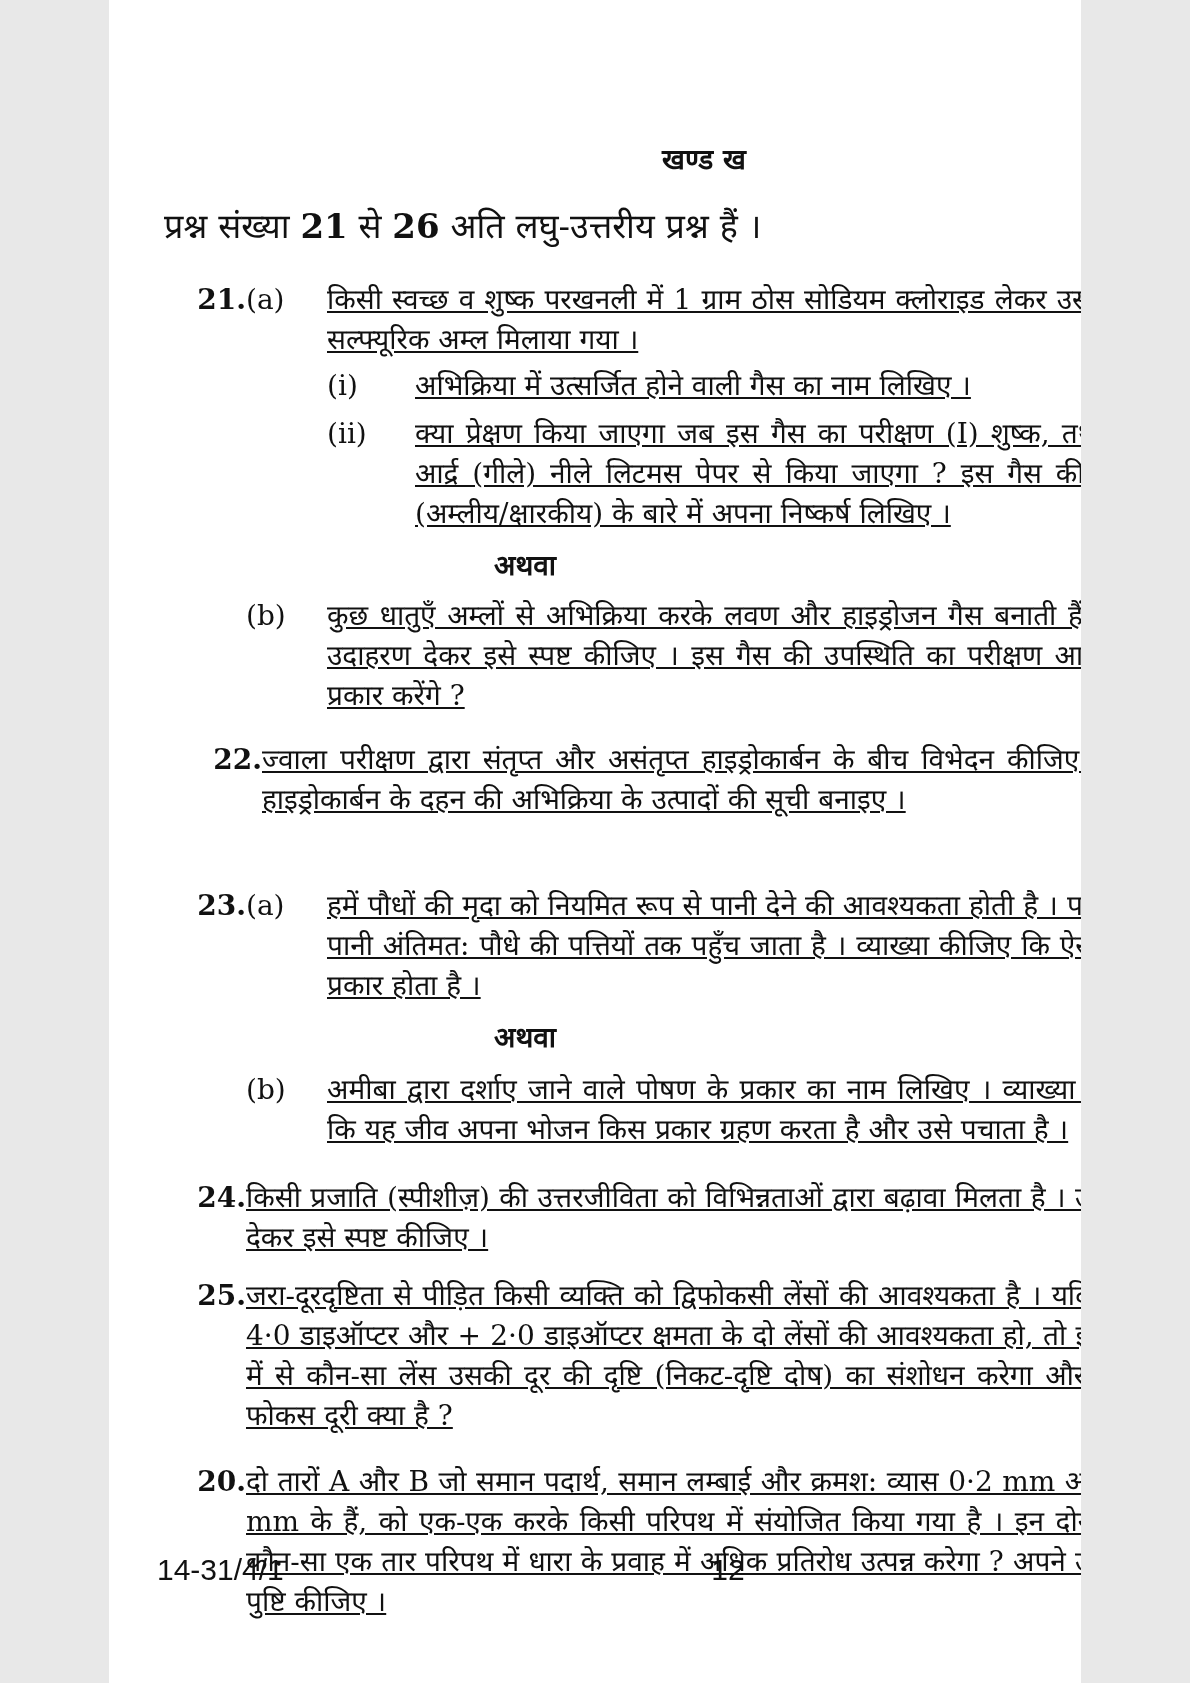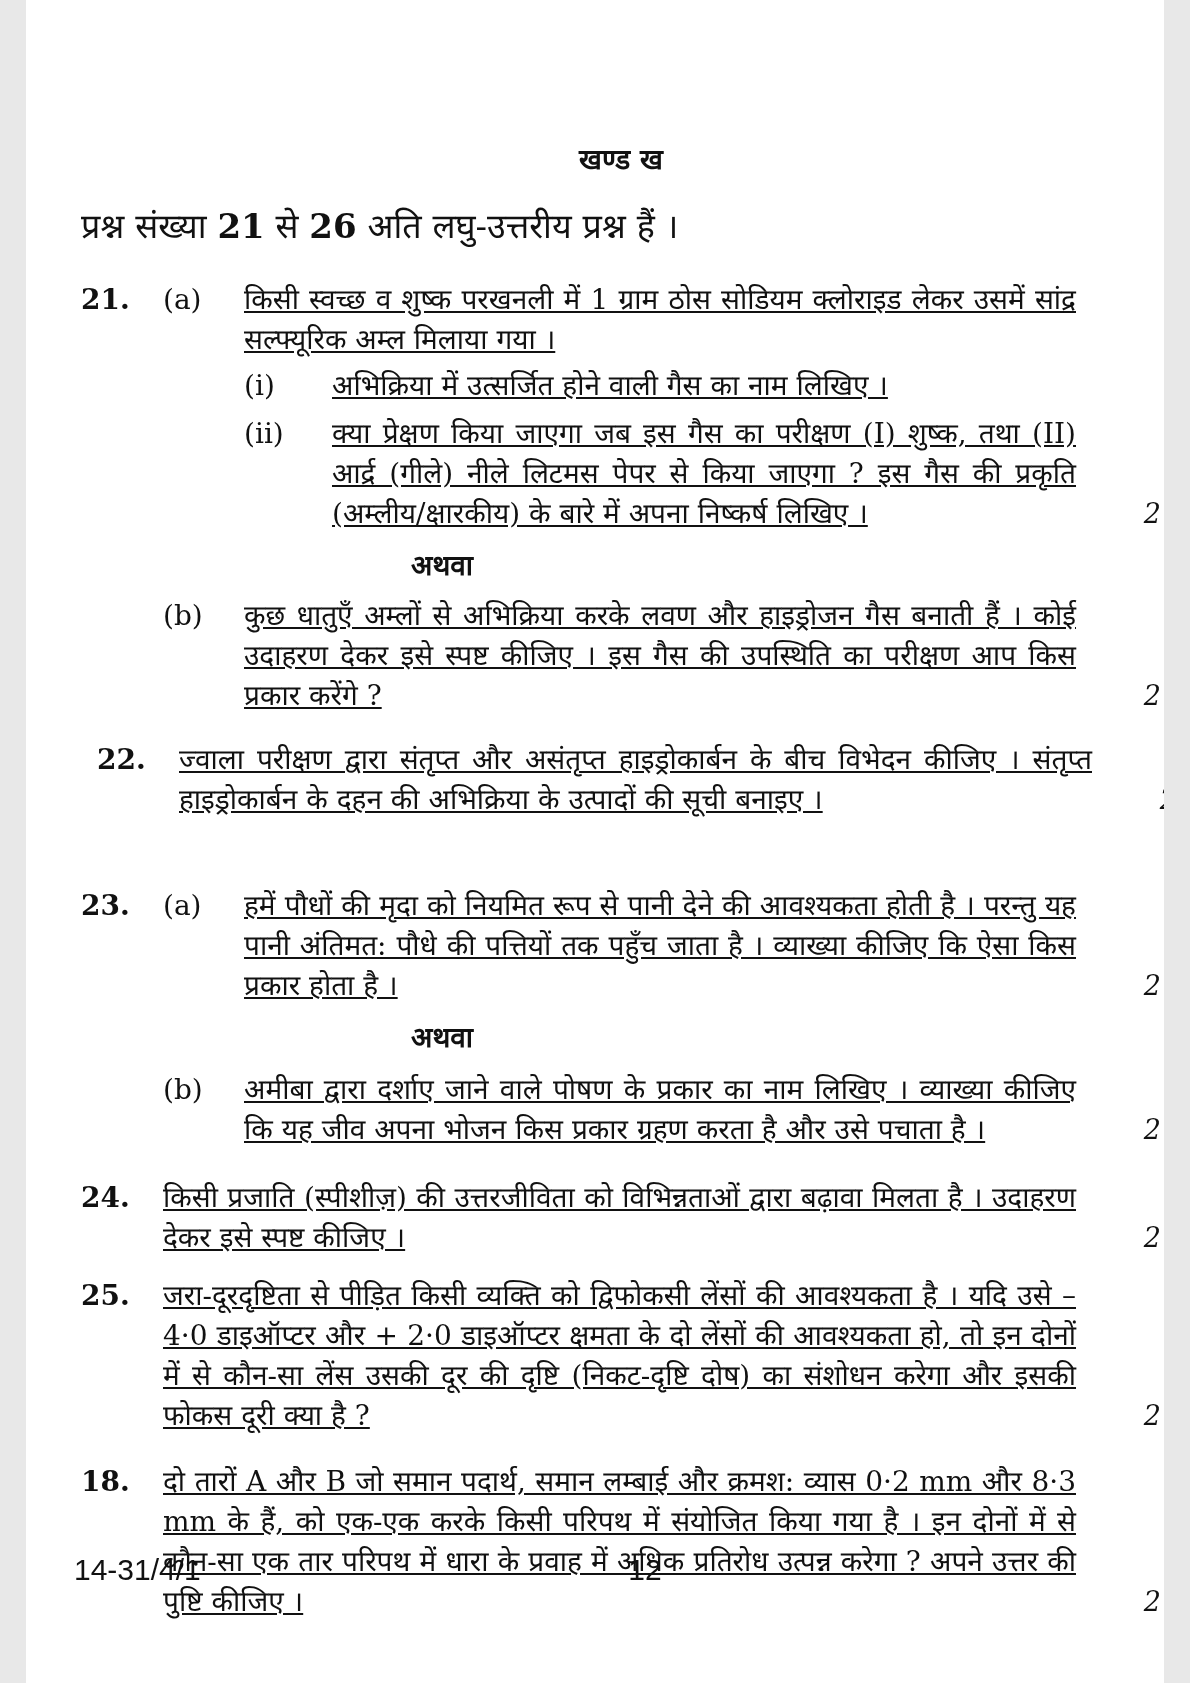--- a/index.html
+++ b/index.html
@@ -1,18 +1,18 @@
 <!DOCTYPE html>
 <html><head>
 <meta charset="utf-8">
 <style>
   html, body { margin: 0; padding: 0; background: #e8e8e8; }
   .page {
     position: relative;
-    width: 1138px;
+    width: 972px;
     height: 1683px;
     margin: 0 auto;
     background: #ffffff;
     color: #111111;
     font-family: "DejaVu Serif", "Liberation Serif", serif;
     font-size: 28px;
     line-height: 40px;
     overflow: hidden;
   }
   .content {
@@ -27,21 +27,21 @@
     font-weight: bold;
     font-size: 28px;
   }
   .intro {
     margin-top: 26px;
     font-size: 34px;
   }
   .intro .num { font-weight: bold; }
 
   .question { display: grid; grid-template-columns: 82px 998px; }
-  .qnum { font-weight: bold; }
+  .qnum { font-weight: bold; text-align: right; }
   .qbody { }
 
   
   .row-plain { display: grid; grid-template-columns: 913px 85px; }
   .row-part  { display: grid; grid-template-columns: 81px 832px 85px; }
   .row-sub   { display: grid; grid-template-columns: 88px 744px 85px; margin-left: 81px; }
 
   .ptext { text-align: justify; text-align-last: left; text-decoration: underline; }
   .marks {
     align-self: end;
@@ -152,21 +152,21 @@
       <div class="qnum">25.</div>
       <div class="qbody">
         <div class="row-plain">
           <div class="ptext">जरा-दूरदृष्टिता से पीड़ित किसी व्यक्ति को द्विफोकसी लेंसों की आवश्यकता है । यदि उसे – 4·0 डाइऑप्टर और + 2·0 डाइऑप्टर क्षमता के दो लेंसों की आवश्यकता हो, तो इन दोनों में से कौन-सा लेंस उसकी दूर की दृष्टि (निकट-दृष्टि दोष) का संशोधन करेगा और इसकी फोकस दूरी क्या है ?</div>
           <div class="marks">2</div>
         </div>
       </div>
     </div>
 
     <div class="question mt26">
-      <div class="qnum">18.</div>
+      <div class="qnum">20.</div>
       <div class="qbody">
         <div class="row-plain">
           <div class="ptext">दो तारों A और B जो समान पदार्थ, समान लम्बाई और क्रमश: व्यास 0·2 mm और 8·3 mm के हैं, को एक-एक करके किसी परिपथ में संयोजित किया गया है । इन दोनों में से कौन-सा एक तार परिपथ में धारा के प्रवाह में अधिक प्रतिरोध उत्पन्न करेगा ? अपने उत्तर की पुष्टि कीजिए ।</div>
           <div class="marks">2</div>
         </div>
       </div>
     </div>
 
   </div>
 

